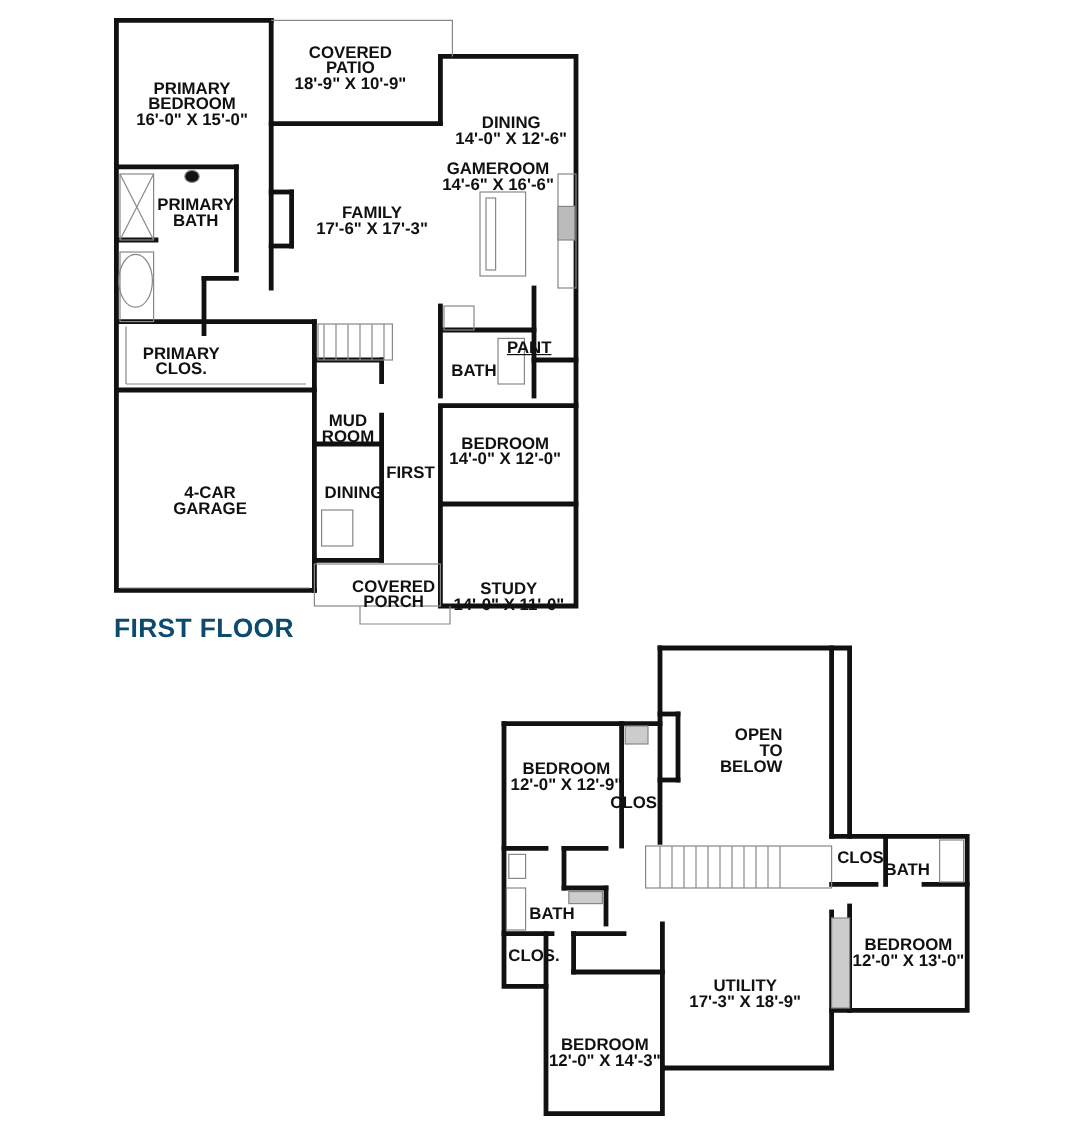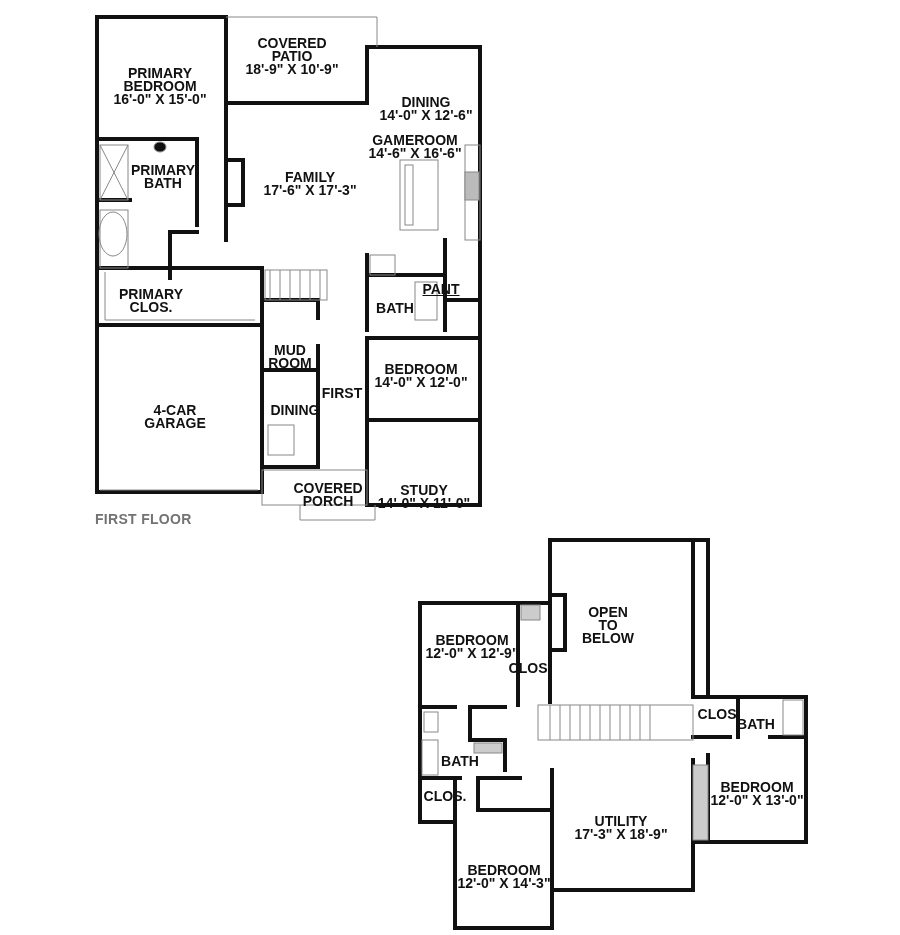--- a/index.html
+++ b/index.html
@@ -1,21 +1,21 @@
 <!DOCTYPE html>
 <html><head>
 <meta charset="utf-8">
 <style>
   html, body { margin:0; padding:0; background:#ffffff; }
   body { width:900px; height:935px; position:relative; overflow:hidden; font-family:"Liberation Sans", sans-serif; }
   #plan { position:absolute; left:0; top:0; width:900px; height:935px; }
   .lbl { position:absolute; text-align:center; font-family:"Liberation Sans", sans-serif; font-weight:bold; font-size:14px; line-height:13px; color:#111; white-space:nowrap; transform:translateX(-50%); }
   .lbl .nm { display:block; white-space:pre-line; }
   .lbl .dm { display:block; }
-  .floor-title { position:absolute; left:95px; top:511px; font-family:"Liberation Sans", sans-serif; font-weight:bold; font-size:14px; color:#737373; letter-spacing:0.3px; }
+  .floor-title { position:absolute; left:95px; top:511px; font-family:"Liberation Sans", sans-serif; font-weight:bold; font-size:22px; color:#0c4a6e; letter-spacing:0.3px; }
 </style>
 </head>
 <body>
 
 <svg id="plan" viewBox="0 0 900 935" xmlns="http://www.w3.org/2000/svg">
   <g stroke="#111" stroke-width="4" fill="none" stroke-linecap="square">
     <polyline points="97,17 97,492 262,492"></polyline>
     <line x1="97" y1="17" x2="226" y2="17"></line>
     <line x1="226" y1="17" x2="226" y2="240"></line>
     <line x1="226" y1="103" x2="367" y2="103"></line>
@@ -180,21 +180,21 @@
       <span class="nm">DINING</span>
     </div>
     <div class="lbl" style="left: 424px; top: 452px; margin-top: 32px;">
       <span class="nm">STUDY</span>
       <span class="dm">14'-0" X 11'-0"</span>
     </div>
     <div class="lbl" style="left: 328px; top: 482px;">
       <span class="nm">COVERED
 PORCH</span>
     </div>
-    <div class="lbl" style="left: 608px; top: 606px;">
+    <div class="lbl" style="left: 626px; top: 606px; text-align: right;">
       <span class="nm">OPEN
 TO
 BELOW</span>
     </div>
     <div class="lbl" style="left: 472px; top: 634px;">
       <span class="nm">BEDROOM</span>
       <span class="dm">12'-0" X 12'-9"</span>
     </div>
     <div class="lbl" style="left: 530px; top: 662px;">
       <span class="nm">CLOS.</span>

